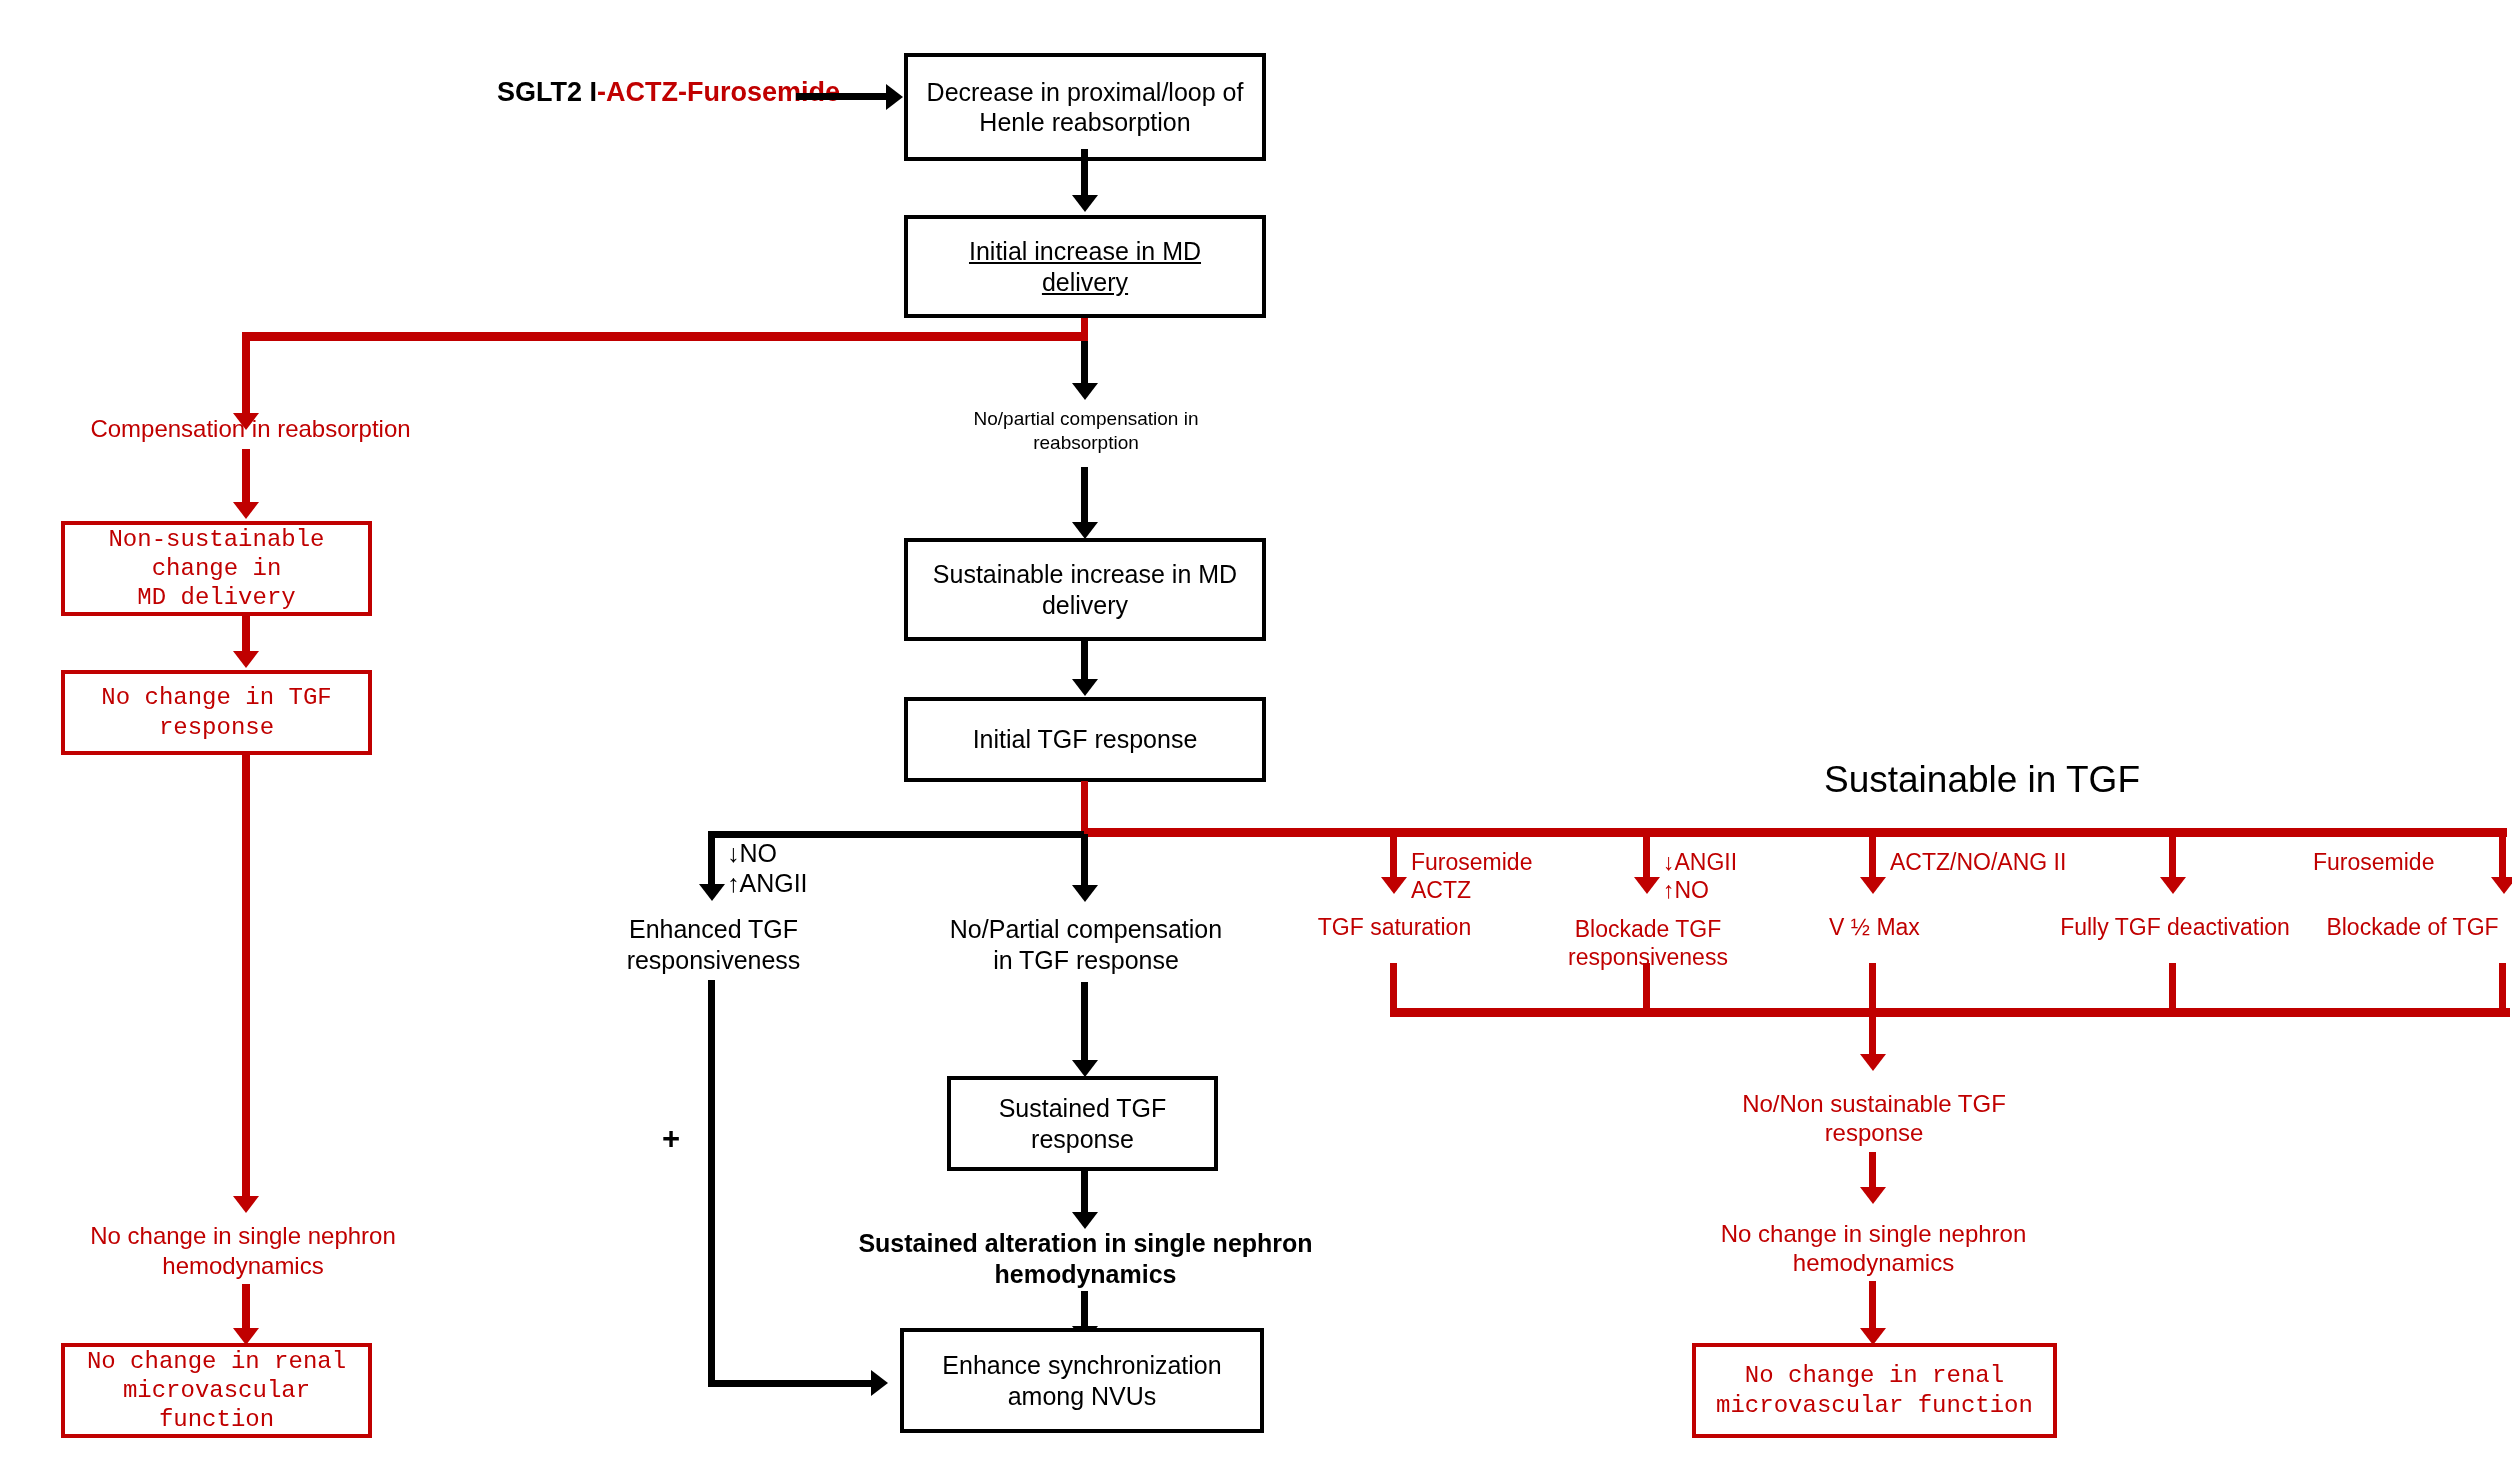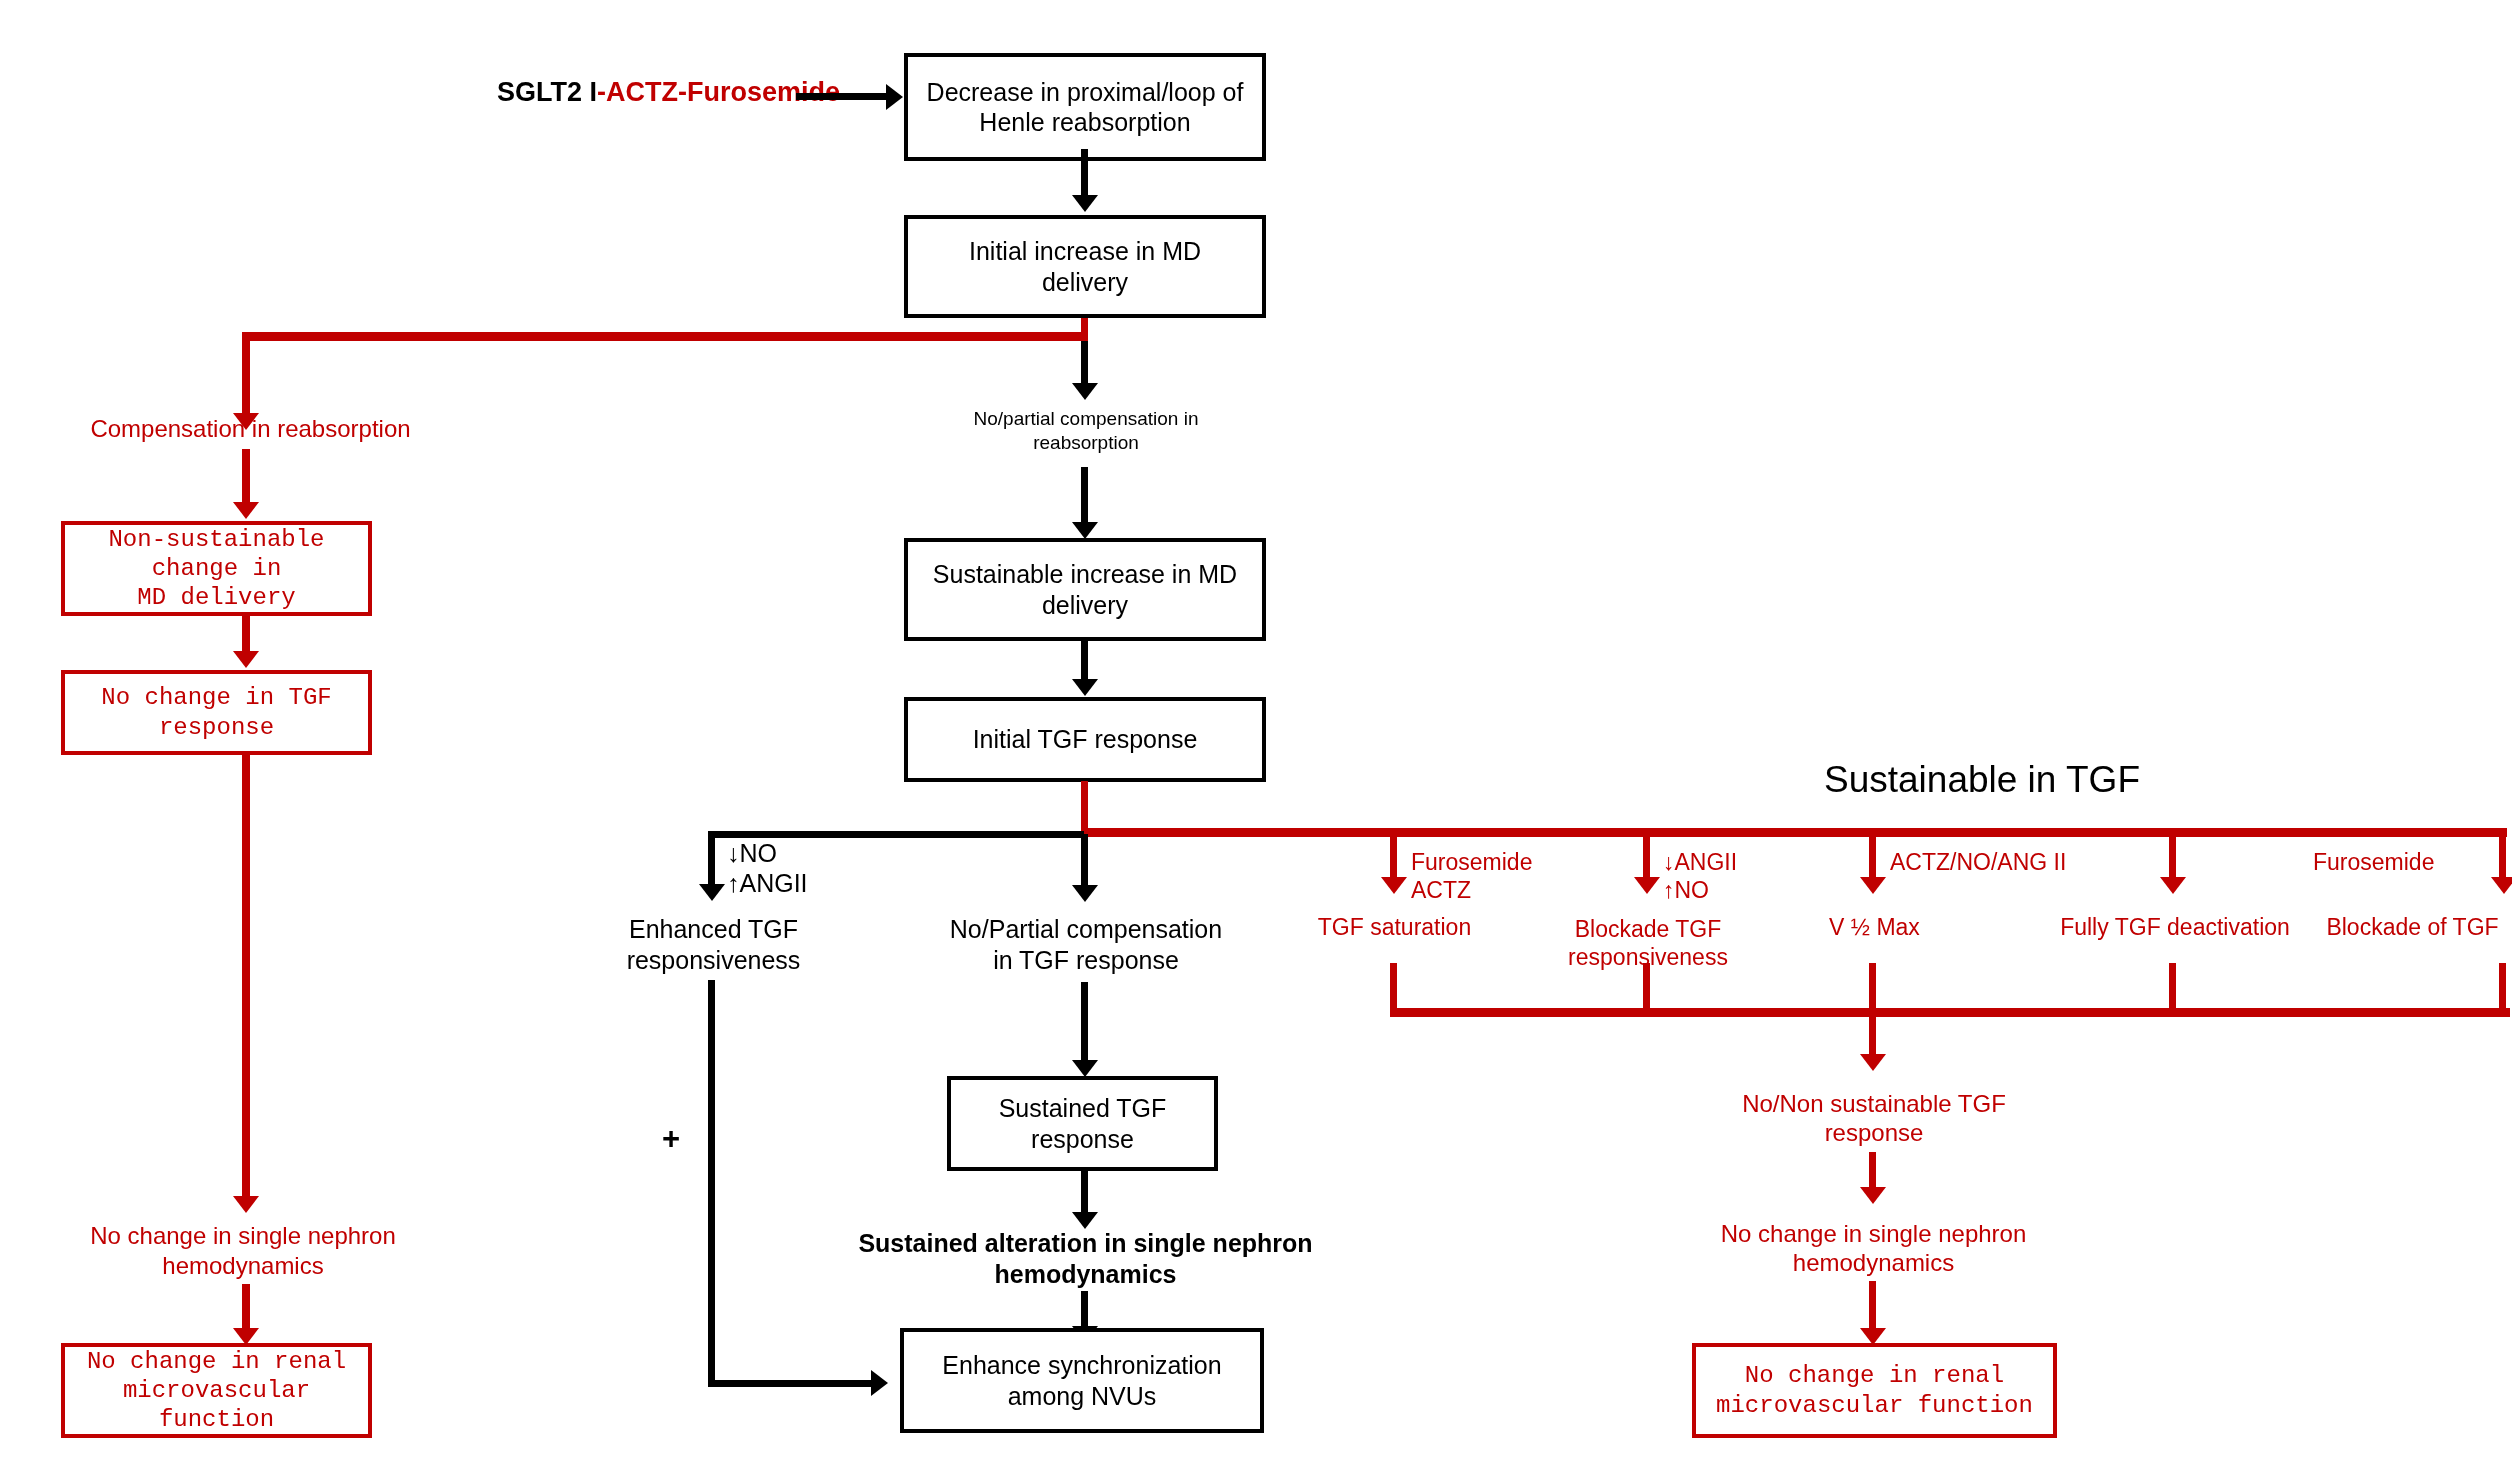--- a/index.html
+++ b/index.html
@@ -43,21 +43,21 @@
 
   <div class="ln" style="left:796px;top:93px;width:91px;height:6.8px;"></div>
   <div class="ah right" style="left:886px;top:84px;"></div>
 
   <div class="node box" style="left:904px;top:41px;width:362px;height:108px;font-size:25px;white-space:pre-line;margin-top:12px;">Decrease in proximal/loop of
 Henle reabsorption</div>
 
   <div class="ln" style="left:1081px;top:149px;width:6.8px;height:49px;"></div>
   <div class="ah down" style="left:1072px;top:195px;"></div>
 
-  <div class="node box" style="left:904px;top:215px;width:362px;height:103px;font-size:25px;white-space:pre-line;">Initial increase in MD
+  <div class="node box" style="left:904px;top:215px;width:362px;height:103px;font-size:25px;white-space:pre-line;text-decoration:underline;">Initial increase in MD
 delivery</div>
 
   <div class="ln red" style="left:1081px;top:318px;width:7.4px;height:24px;"></div>
   <div class="ln red" style="left:242px;top:332px;width:846px;height:8.8px;"></div>
   <div class="ln red" style="left:242px;top:332px;width:8px;height:84px;"></div>
   <div class="ah down red" style="left:233px;top:413px;"></div>
 
   <div class="ln" style="left:1081px;top:341px;width:6.8px;height:45px;"></div>
   <div class="ah down" style="left:1072px;top:383px;"></div>
 

